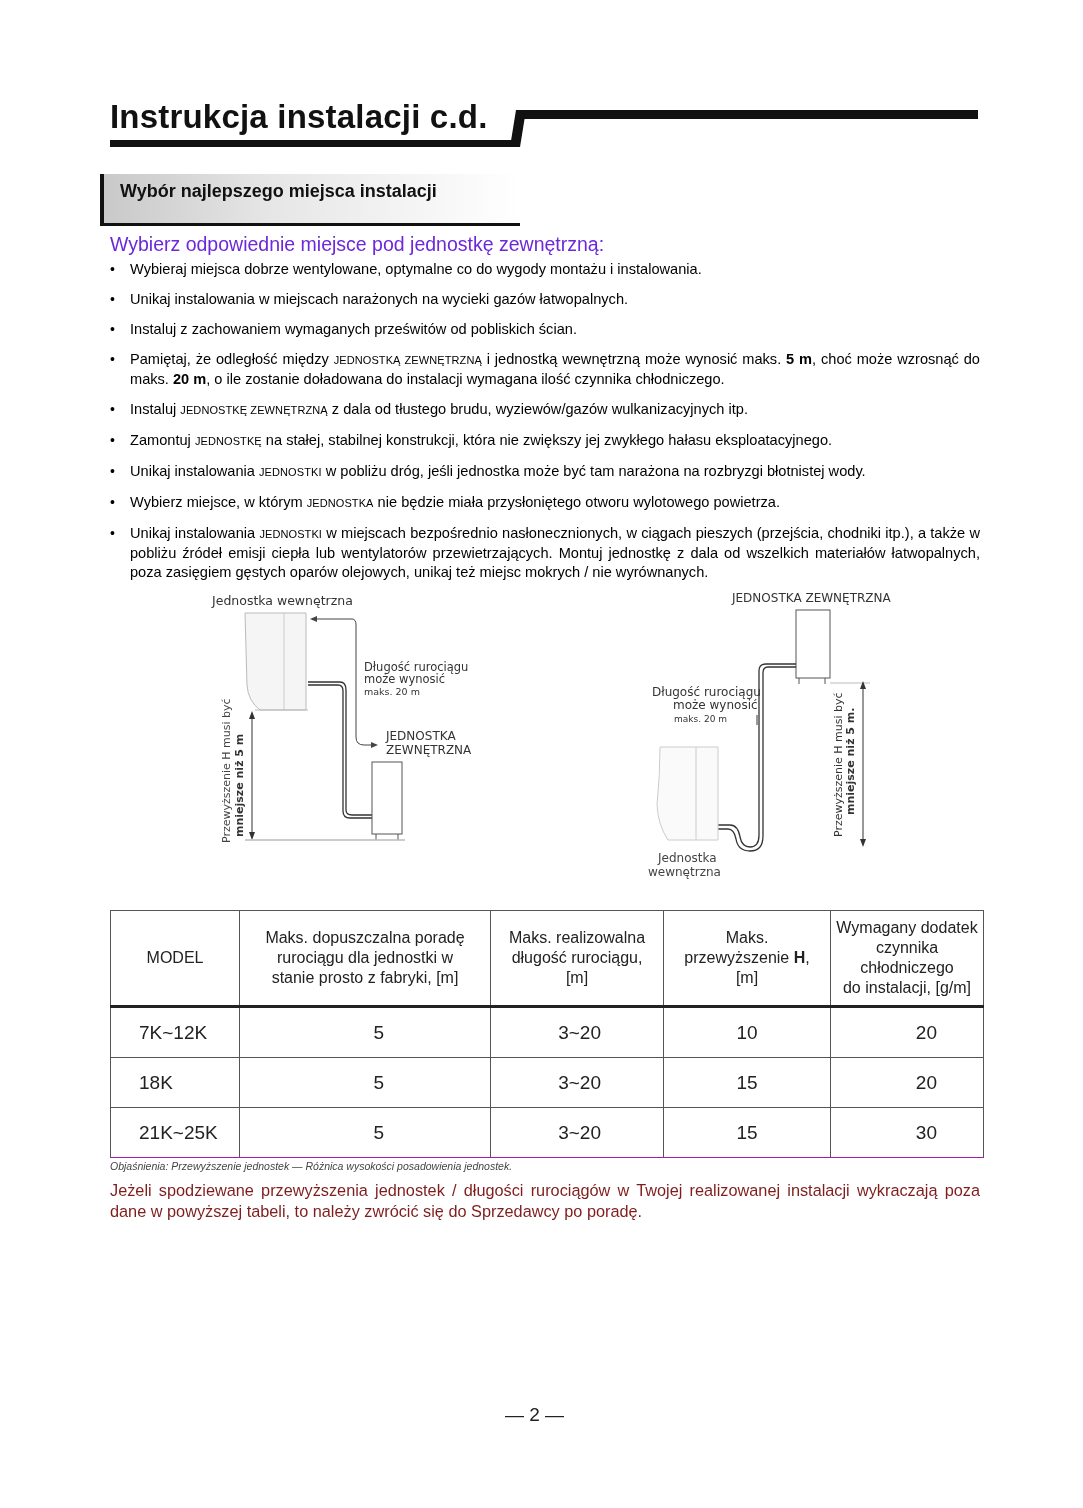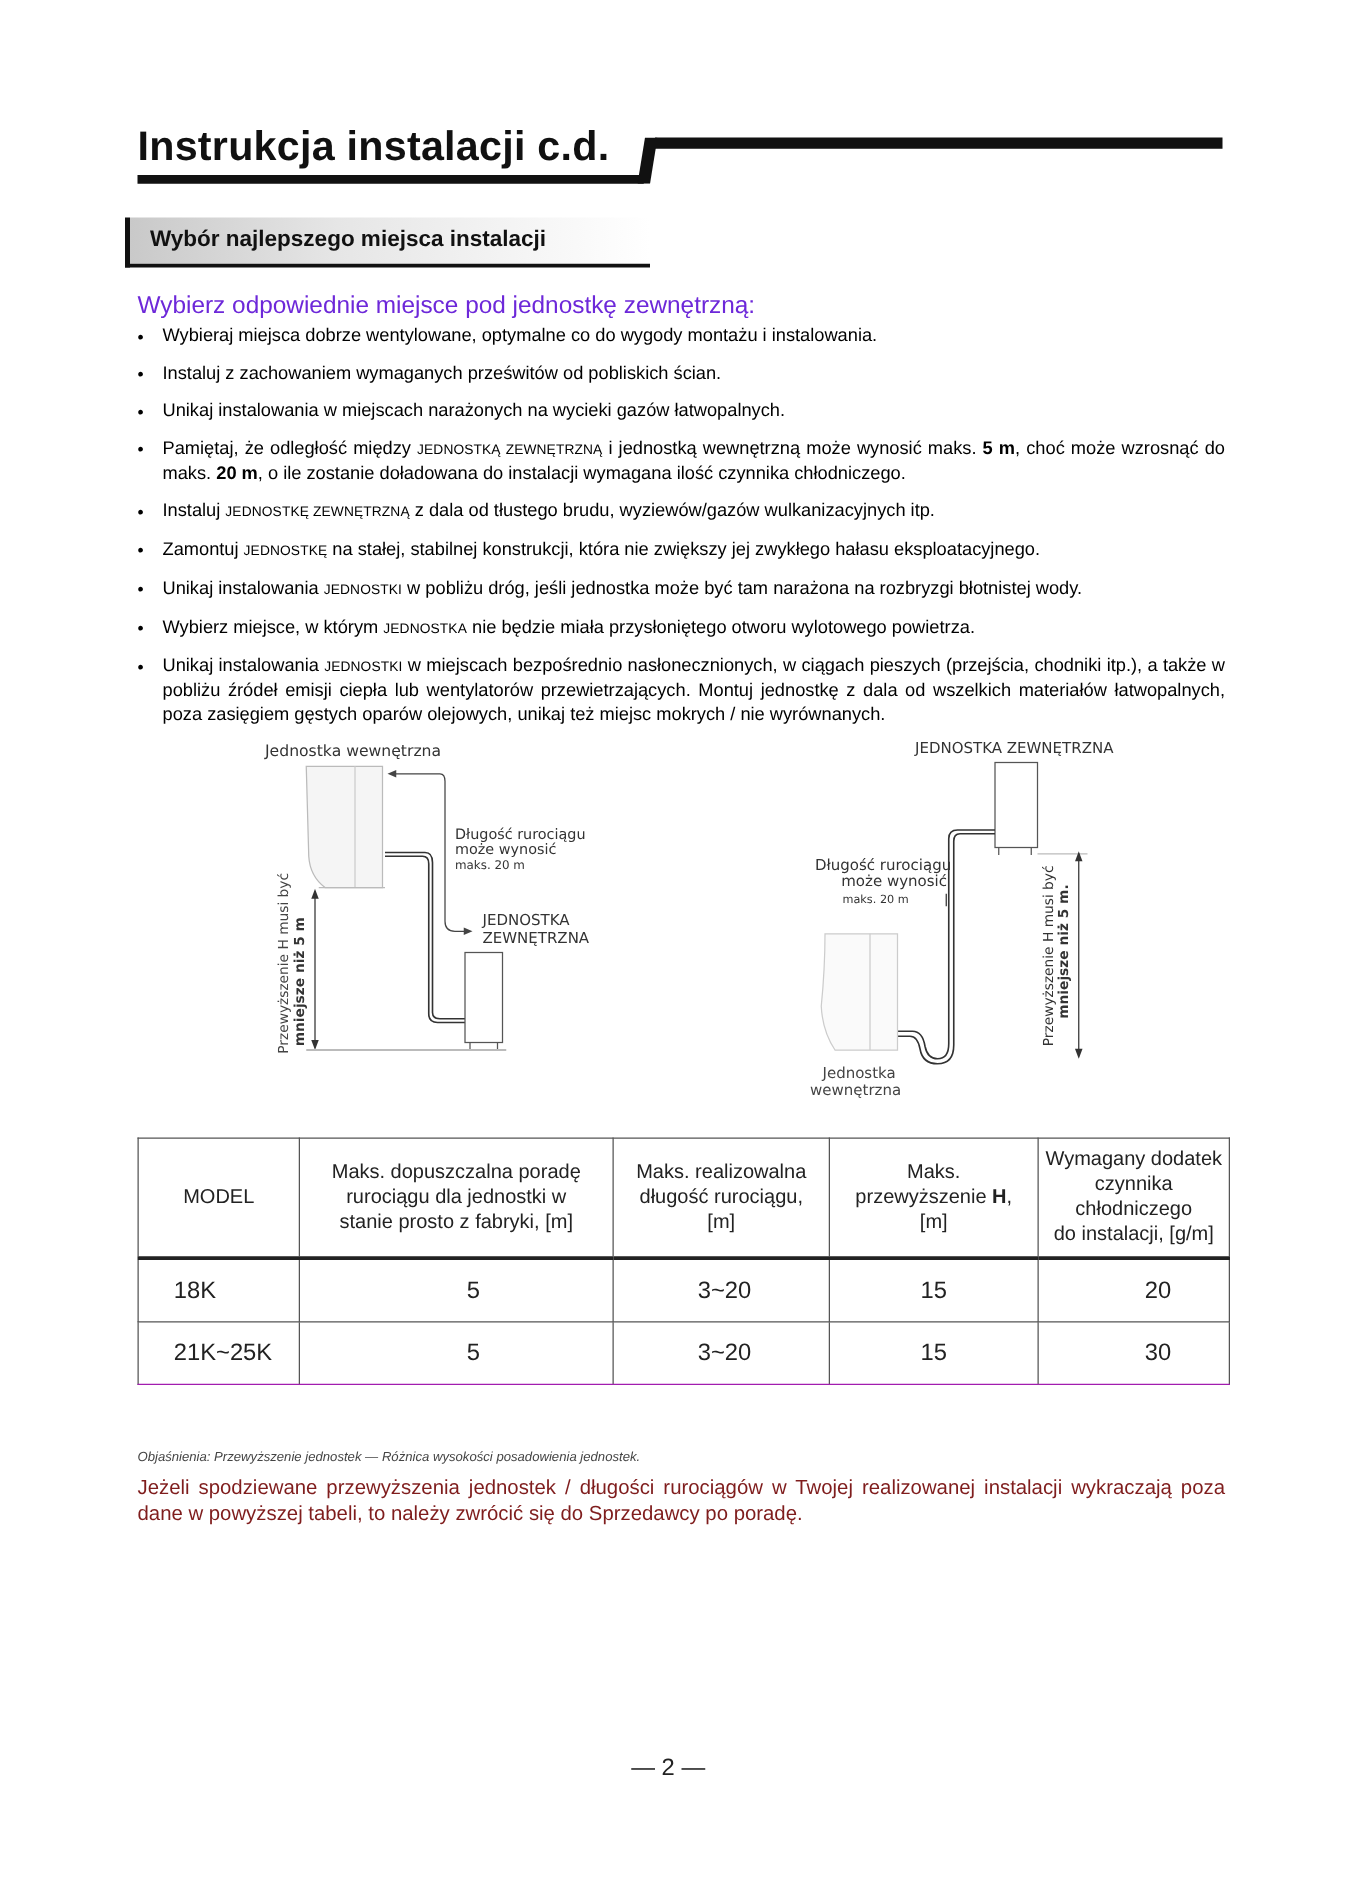--- a/index.html
+++ b/index.html
@@ -15,21 +15,21 @@
     letter-spacing: 0.2px; color: #111;
   }
   #title-underline { left: 110px; top: 140px; width: 405px; height: 7px; background: #111; }
   #title-bar { left: 524px; top: 110px; width: 454px; height: 9px; background: #111; }
   #title-slant {
     left: 510px; top: 110px; width: 16px; height: 37px;
   }
 
   
   #section-head {
-    left: 100px; top: 174px; width: 420px; height: 40px;
+    left: 100px; top: 174px; width: 420px; height: 52px;
     background: linear-gradient(90deg, #c9c9c9 0%, #e6e6e6 40%, #ffffff 100%);
     border-left: 4px solid #111;
     border-bottom: 3px solid #111;
     box-sizing: border-box;
   }
   #section-head span {
     position: absolute; left: 16px; top: 7px; font-size: 18px; font-weight: bold; color: #111;
   }
 
   #intro { left: 110px; top: 233px; font-size: 19.5px; color: #6d28d9; }
@@ -85,22 +85,22 @@
 <div id="title-bar" class="abs"></div>
 
 <div id="section-head" class="abs">
   <span>Wybór najlepszego miejsca instalacji</span>
 </div>
 
 <div id="intro" class="abs">Wybierz odpowiednie miejsce pod jednostkę zewnętrzną:</div>
 
 <ul id="bullets">
     <li><span>Wybieraj miejsca dobrze wentylowane, optymalne co do wygody montażu i instalowania.</span></li>
+    <li><span>Unikaj instalowania w miejscach narażonych na wycieki gazów łatwopalnych.</span></li>
     <li><span>Instaluj z zachowaniem wymaganych prześwitów od pobliskich ścian.</span></li>
-    <li><span>Unikaj instalowania w miejscach narażonych na wycieki gazów łatwopalnych.</span></li>
     <li><span>Pamiętaj, że odległość między </span><span class="sc">JEDNOSTKĄ ZEWNĘTRZNĄ</span><span> i jednostką wewnętrzną może wynosić maks. </span><span style="font-weight: bold;">5 m</span><span>, choć może wzrosnąć do maks. </span><span style="font-weight: bold; margin-top: 48px;">20 m</span><span>, o ile zostanie doładowana do instalacji wymagana ilość czynnika chłodniczego.</span></li>
     <li><span>Instaluj </span><span class="sc">JEDNOSTKĘ ZEWNĘTRZNĄ</span><span> z dala od tłustego brudu, wyziewów/gazów wulkanizacyjnych itp.</span></li>
     <li><span>Zamontuj </span><span class="sc">JEDNOSTKĘ</span><span> na stałej, stabilnej konstrukcji, która nie zwiększy jej zwykłego hałasu eksploatacyjnego.</span></li>
     <li><span>Unikaj instalowania </span><span class="sc">JEDNOSTKI</span><span> w pobliżu dróg, jeśli jednostka może być tam narażona na rozbryzgi błotnistej wody.</span></li>
     <li><span>Wybierz miejsce, w którym </span><span class="sc">JEDNOSTKA</span><span> nie będzie miała przysłoniętego otworu wylotowego powietrza.</span></li>
     <li><span>Unikaj instalowania </span><span class="sc">JEDNOSTKI</span><span> w miejscach bezpośrednio nasłonecznionych, w ciągach pieszych (przejścia, chodniki itp.), a także w pobliżu źródeł emisji ciepła lub wentylatorów przewietrzających. Montuj jednostkę z dala od wszelkich materiałów łatwopalnych, poza zasięgiem gęstych oparów olejowych, unikaj też miejsc mokrych / nie wyrównanych.</span></li>
   </ul>
 
 <svg class="abs" style="left:200px; top:585px;" width="300" height="270" viewBox="0 0 300 270">
   <text x="12" y="20" font-size="12.5" class="diag-text" fill="#333">Jednostka wewnętrzna</text>
@@ -189,20 +189,27 @@
           <div>[m]</div>
         </th>
       <th>
           <div>Wymagany dodatek</div>
           <div>czynnika chłodniczego</div>
           <div>do instalacji, [g/m]</div>
         </th>
     </tr>
   </thead>
   <tbody id="spec-body">
+      <tr>
+        <td class="model">7K~12K</td>
+        <td class="v5">5</td>
+        <td class="vlen">3~20</td>
+        <td class="vh">10</td>
+        <td class="vref">20</td>
+      </tr>
       <tr>
         <td class="model">18K</td>
         <td class="v5">5</td>
         <td class="vlen">3~20</td>
         <td class="vh">15</td>
         <td class="vref">20</td>
       </tr>
       <tr class="last">
         <td class="model">21K~25K</td>
         <td class="v5">5</td>

